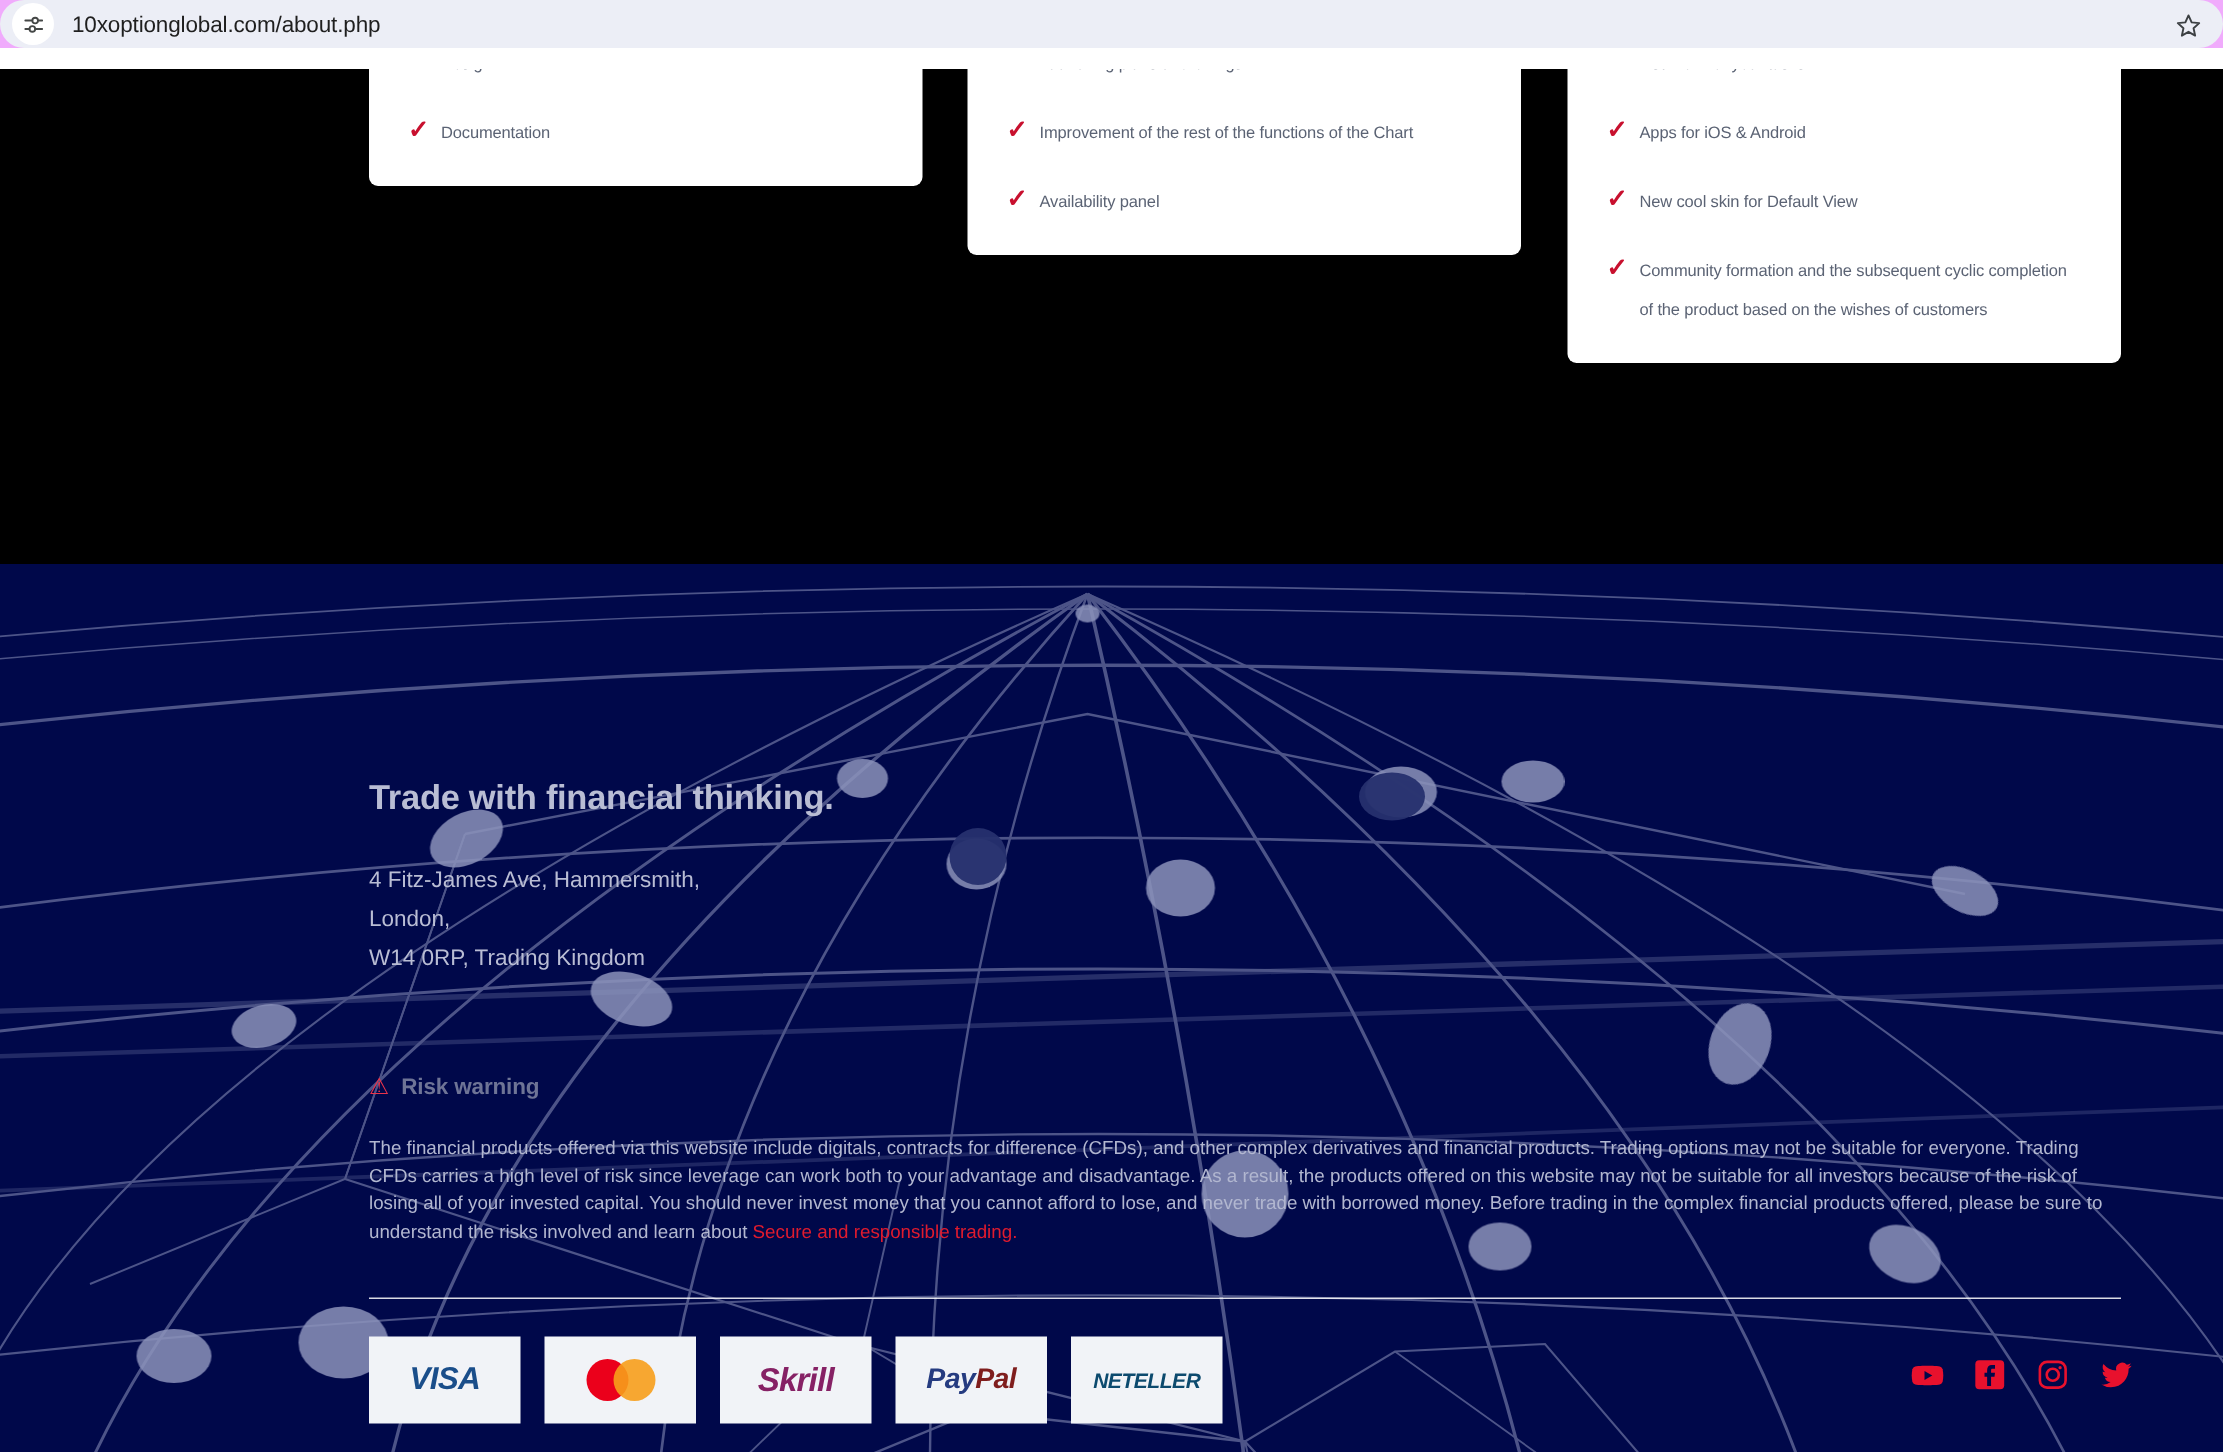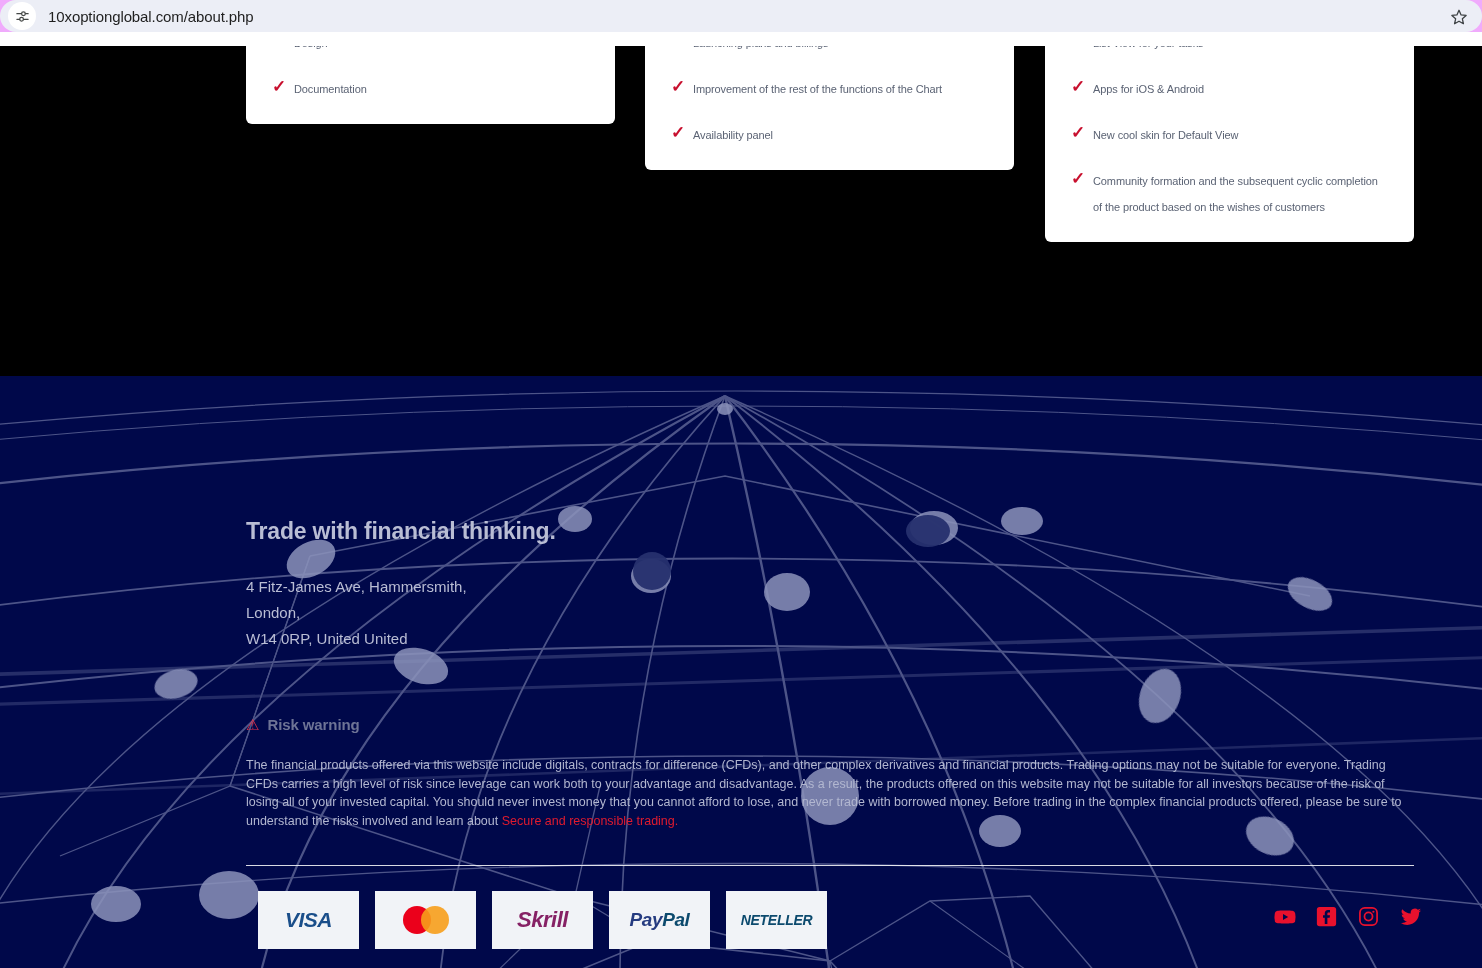--- a/index.html
+++ b/index.html
@@ -117,42 +117,42 @@
   .risk-link { color:#e01b2e;margin-top:20px; }
 
   .divider {
     position:absolute; left:246px; top:489px; width:1168px; height:1px;
     background:#ffffff; opacity:0.85;
   }
 
   
   .pay-row {
     position:absolute; left:246px; top:515px;
-    display:flex; gap:16px;margin-left:12px;
+    display:flex; gap:16px;
   }
   .pay-card {
     width:101px; height:58px; background:#f1f3f7;
     display:flex; align-items:center; justify-content:center;
   }
   .pay-visa {
     font-family:"Liberation Sans", sans-serif;
     font-style:italic; font-weight:bold; font-size:21px;
     color:#1a4e8a; letter-spacing:-0.5px;
   }
   .mc-wrap { position:relative; width:46px; height:28px; }
   .mc-l,.mc-r { position:absolute; top:0; width:28px; height:28px; border-radius:50%; }
   .mc-l { left:0; background:#eb001b; }
   .mc-r { right:0; background:#f79e1b; opacity:0.9; }
   .pay-skrill {
     font-weight:bold; font-size:22px; color:#862165;
     font-style:italic; letter-spacing:-0.5px;
   }
   .pay-paypal { font-weight:bold; font-size:19px; font-style:italic; letter-spacing:-0.4px; }
   .pp-a { color:#253b80; }
-  .pp-b { color:#0c4a6e; }
+  .pp-b { color:#7f1d1d; }
   .pay-neteller {
     font-weight:bold; font-style:italic; font-size:14px;
     color:#0c4a6e; letter-spacing:-0.3px;
   }
 
   
   .social-row {
     position:absolute; right:60px; top:530px;
     display:flex; gap:20px; align-items:center;
   }
@@ -305,21 +305,21 @@
       </g>
     </svg>
 
     <div class="footer-inner">
 
       <div class="footer-tagline">Trade with financial thinking.</div>
 
       <div class="footer-address">
         <div>4 Fitz-James Ave, Hammersmith,</div>
         <div>London,</div>
-        <div>W14 0RP, United United</div>
+        <div>W14 0RP, Trading Kingdom</div>
       </div>
 
       <div class="risk-head">
         <span class="risk-icon">⚠</span>
         <span class="risk-title">Risk warning</span>
       </div>
 
       <div class="risk-body">
         <span>The financial products offered via this website include digitals, contracts for difference (CFDs), and other complex derivatives and financial products. Trading options may not be suitable for everyone. Trading CFDs carries a high level of risk since leverage can work both to your advantage and disadvantage. As a result, the products offered on this website may not be suitable for all investors because of the risk of losing all of your invested capital. You should never invest money that you cannot afford to lose, and never trade with borrowed money. Before trading in the complex financial products offered, please be sure to understand the risks involved and learn about </span><a class="risk-link">Secure and responsible trading.</a>
       </div>

